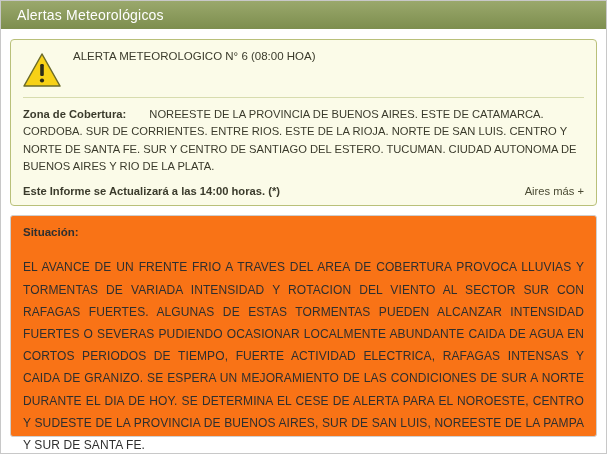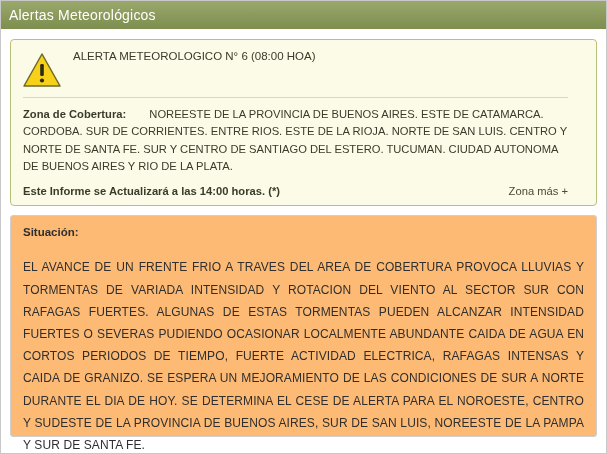--- a/index.html
+++ b/index.html
@@ -21,37 +21,37 @@
     border: 1px solid #c8c8c8;
     background: #ffffff;
     position: relative;
   }
   .header-bar {
     height: 28px;
     background: #8a9a5b;
     background: linear-gradient(to bottom, #9aa86c 0%, #7d8e4e 100%);
     display: flex;
     align-items: center;
-    padding: 0 8px;
+    padding: 0 16px;
     box-sizing: border-box;
   }
   .header-title {
     color: #ffffff;
     font-size: 14px;
     letter-spacing: 0.2px;
   }
   .content {
     padding: 10px 9px 0 9px;
     box-sizing: border-box;
   }
   .alert-box {
     border: 1px solid #b9c07a;
     background: #fbfbe8;
     border-radius: 4px;
-    padding: 10px 28px 8px 12px;
+    padding: 10px 12px 8px 12px;
     box-sizing: border-box;
   }
   .alert-top {
     display: flex;
     align-items: flex-start;
   }
   .warn-icon {
     width: 38px;
     height: 36px;
     flex: 0 0 38px;
@@ -110,21 +110,21 @@
     color: #3b3b2c;
   }
   .leer-mas {
     color: #4a4a33;
     cursor: pointer;
     font-size: 11.2px;
   }
   .situacion-box {
     margin-top: 9px;
     border: 1px solid #cfcfcf;
-    background: #fdba74;
+    background: #f97316;
     border-radius: 3px;
     padding: 10px 12px 12px 12px;
     box-sizing: border-box;
     height: 222px;
   }
   .situacion-title {
     font-size: 11.5px;
     font-weight: bold;
     color: #2f2f2f;
     margin-bottom: 18px;
@@ -167,21 +167,21 @@
 
       <div class="divider"></div>
 
       <div class="zona">
         <span class="lbl-bold">Zona de Cobertura:</span>
         <span>NOREESTE DE LA PROVINCIA DE BUENOS AIRES. ESTE DE CATAMARCA. CORDOBA. SUR DE CORRIENTES. ENTRE RIOS. ESTE DE LA RIOJA. NORTE DE SAN LUIS. CENTRO Y NORTE DE SANTA FE. SUR Y CENTRO DE SANTIAGO DEL ESTERO. TUCUMAN. CIUDAD AUTONOMA DE BUENOS AIRES Y RIO DE LA PLATA.</span>
       </div>
 
       <div class="update-row">
         <span class="update-text">Este Informe se Actualizará a las 14:00 horas. (*)</span>
-        <span class="leer-mas">Zona más +</span>
+        <span class="leer-mas">Aires más +</span>
       </div>
 
     </div>
 
     <div class="situacion-box">
       <div class="situacion-title">Situación:</div>
       <div class="situacion-body">EL AVANCE DE UN FRENTE FRIO A TRAVES DEL AREA DE COBERTURA PROVOCA LLUVIAS Y TORMENTAS DE VARIADA INTENSIDAD Y ROTACION DEL VIENTO AL SECTOR SUR CON RAFAGAS FUERTES. ALGUNAS DE ESTAS TORMENTAS PUEDEN ALCANZAR INTENSIDAD FUERTES O SEVERAS PUDIENDO OCASIONAR LOCALMENTE ABUNDANTE CAIDA DE AGUA EN CORTOS PERIODOS DE TIEMPO, FUERTE ACTIVIDAD ELECTRICA, RAFAGAS INTENSAS Y CAIDA DE GRANIZO. SE ESPERA UN MEJORAMIENTO DE LAS CONDICIONES DE SUR A NORTE DURANTE EL DIA DE HOY. SE DETERMINA EL CESE DE ALERTA PARA EL NOROESTE, CENTRO Y SUDESTE DE LA PROVINCIA DE BUENOS AIRES, SUR DE SAN LUIS, NOREESTE DE LA PAMPA Y SUR DE SANTA FE.</div>
     </div>
 
   </div>

